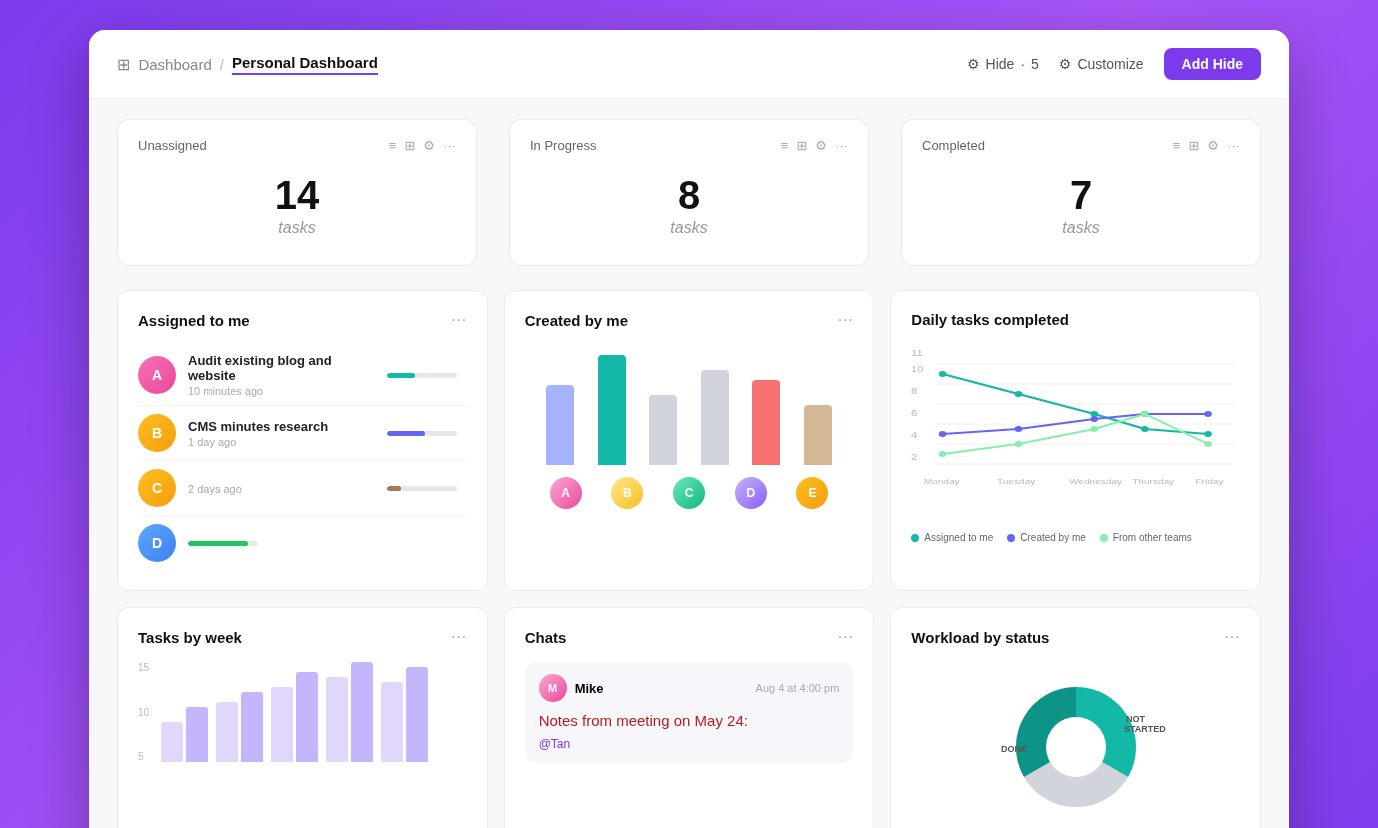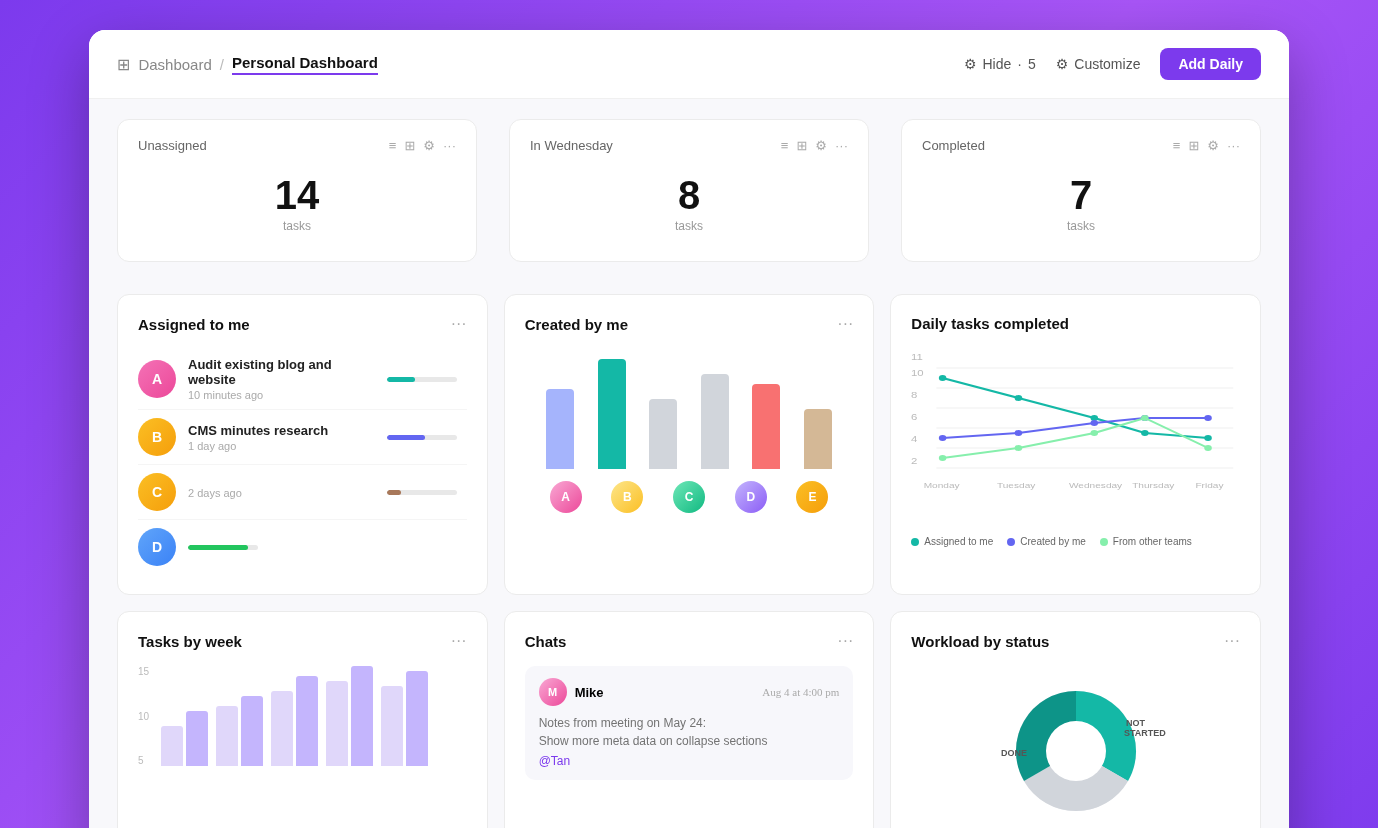--- a/index.html
+++ b/index.html
@@ -79,21 +79,21 @@
     }
     .main-content {
       padding: 20px 28px;
       background: #f8f8fb;
       min-height: 700px;
     }
     .stats-row {
       display: grid;
       grid-template-columns: 1fr 1fr 1fr;
       gap: 32px;
-      margin-bottom: 32px;
+      margin-bottom: 24px;
     }
     .stat-card {
       background: #fff;
       border-radius: 12px;
       padding: 18px 20px;
       border: 1px solid #ebebeb;
     }
     .stat-card-header {
       display: flex;
       align-items: center;
@@ -116,24 +116,25 @@
       cursor: pointer;
     }
     .stat-number {
       font-size: 40px;
       font-weight: 700;
       color: #111;
       line-height: 1;
       text-align: center;
     }
     .stat-label {
-      font-size: 12px;
+      font-size: 16px;
       color: #999;
       text-align: center;
       margin-top: 4px;
+      font-style: italic;
     }
     .stat-number-area {
       display: flex;
       flex-direction: column;
       align-items: center;
       padding: 10px 0;
     }
     .widgets-row {
       display: grid;
       grid-template-columns: 1fr 1fr 1fr;
@@ -288,25 +289,24 @@
       align-items: center;
       gap: 8px;
     }
     .chat-name {
       font-size: 13px;
       font-weight: 700;
     }
     .chat-time {
       font-size: 11px;
       color: #aaa;
-      font-family: Liberation Serif, serif;
     }
     .chat-text {
-      font-size: 12px;
-      color: #737373;
+      font-size: 15px;
+      color: #b91c1c;
       line-height: 1.5;
     }
     .chat-mention {
       color: #7c3aed;
       font-size: 12px;
       margin-top: 4px;
     }
     
     .pie-area {
       display: flex;
@@ -332,21 +332,21 @@
       <button class="header-btn">
         <span>⚙</span>
         <span>Hide</span>
         <span>·</span>
         <span>5</span>
       </button>
       <button class="header-btn">
         <span>⚙</span>
         <span>Customize</span>
       </button>
-      <button class="add-card-btn">Add Daily</button>
+      <button class="add-card-btn">Add Hide</button>
     </div>
   </div>
 
   <div class="main-content">
 
     <div class="stats-row">
       <div class="stat-card">
         <div class="stat-card-header">
           <span class="stat-card-title">Unassigned</span>
           <div class="stat-card-icons">
@@ -356,21 +356,21 @@
             <span class="stat-card-icon">···</span>
           </div>
         </div>
         <div class="stat-number-area">
           <div class="stat-number">14</div>
           <div class="stat-label">tasks</div>
         </div>
       </div>
       <div class="stat-card">
         <div class="stat-card-header">
-          <span class="stat-card-title">In Wednesday</span>
+          <span class="stat-card-title">In Progress</span>
           <div class="stat-card-icons">
             <span class="stat-card-icon">≡</span>
             <span class="stat-card-icon">⊞</span>
             <span class="stat-card-icon">⚙</span>
             <span class="stat-card-icon">···</span>
           </div>
         </div>
         <div class="stat-number-area">
           <div class="stat-number">8</div>
           <div class="stat-label">tasks</div>
@@ -590,21 +590,20 @@
         </div>
         <div class="chat-message">
           <div class="chat-header-row">
             <div class="chat-user">
               <div class="avatar-placeholder" style="width:28px;height:28px;font-size:11px;background:linear-gradient(135deg,#f9a8d4,#ec4899);">M</div>
               <span class="chat-name">Mike</span>
             </div>
             <span class="chat-time">Aug 4 at 4:00 pm</span>
           </div>
           <div class="chat-text">Notes from meeting on May 24:</div>
-          <div class="chat-text">Show more meta data on collapse sections</div>
           <div class="chat-mention">@Tan</div>
         </div>
       </div>
 
       <div class="widget-card">
         <div class="widget-header">
           <span class="widget-title">Workload by status</span>
           <span class="widget-menu">···</span>
         </div>
         <div class="pie-area">

